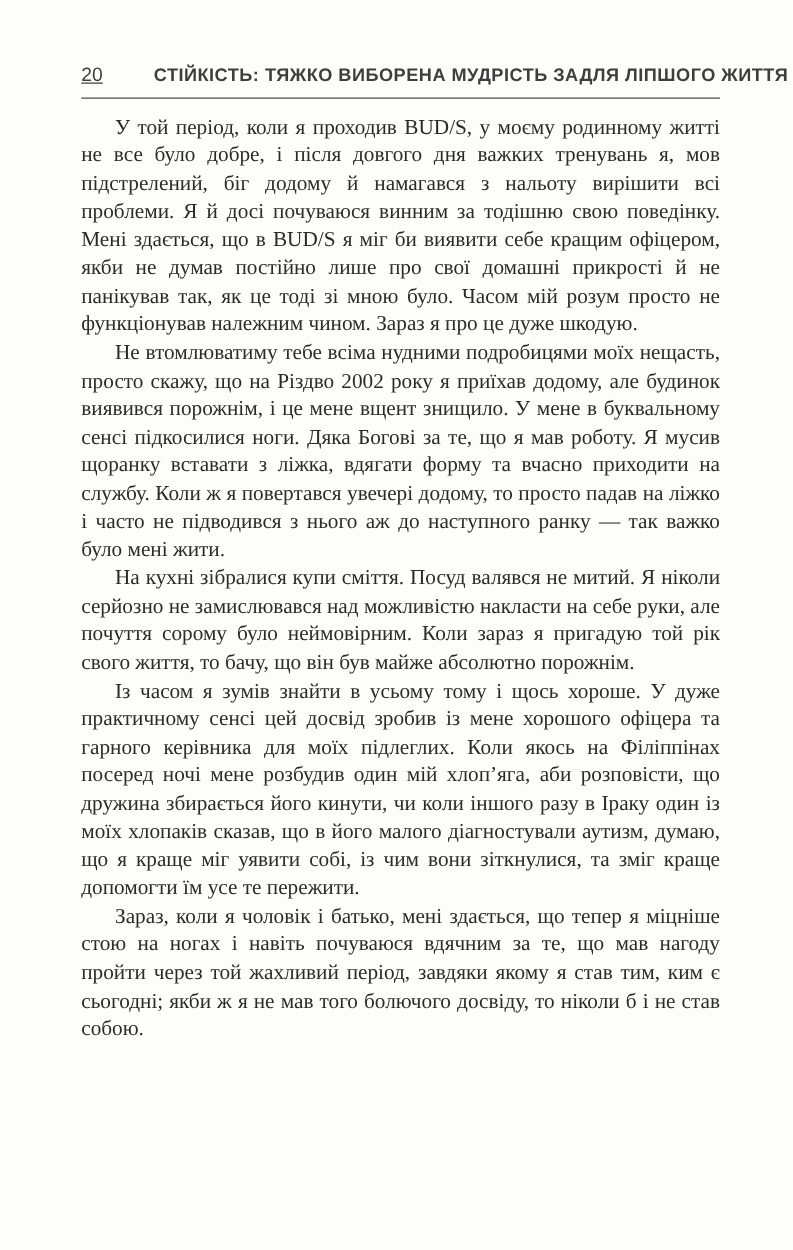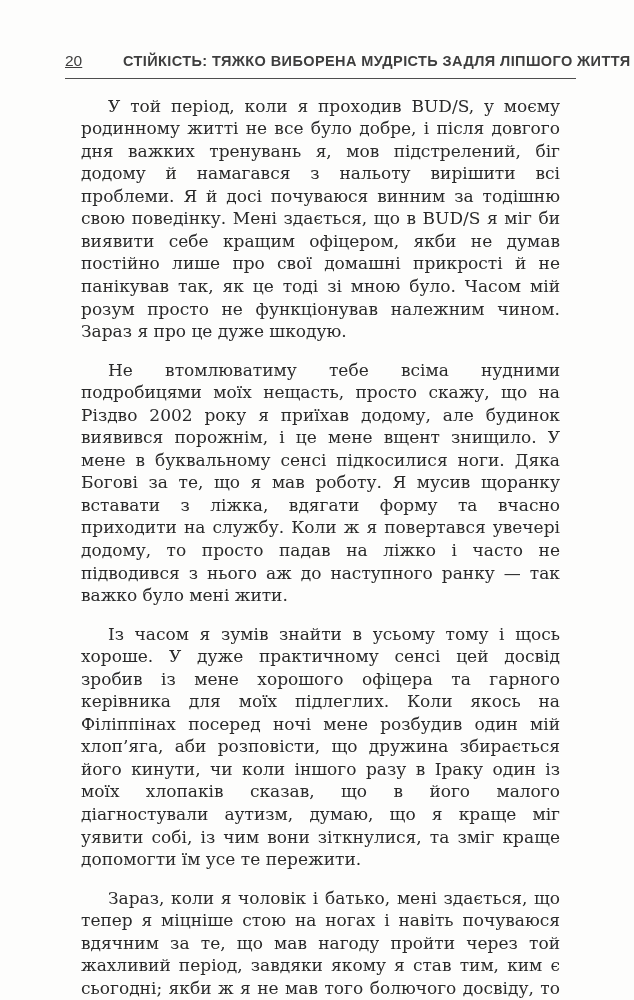--- a/index.html
+++ b/index.html
@@ -52,40 +52,42 @@
   }
   .body-text {
     margin-top: 12px;
     font-family: "DejaVu Serif", "Liberation Serif", serif;
     font-size: 17px;
     line-height: 22.55px;
     color: #2a2a2a;
     text-align: justify;
   }
   .para {
-    margin: 16px;
+    margin: 0;
     padding: 0;
     text-indent: 27px;
+    font-family: Liberation Serif, serif;
   }
 </style>
 </head>
 <body>
 
 <div class="page">
   <div class="content">
 
     <header class="page-header">
       <span class="page-number">20</span>
       <span class="running-head">СТІЙКІСТЬ: ТЯЖКО ВИБОРЕНА МУДРІСТЬ ЗАДЛЯ ЛІПШОГО ЖИТТЯ</span>
     </header>
 
     <hr class="header-rule">
 
     <main class="body-text" id="body-text">
 
     <p class="para">У той період, коли я проходив BUD/S, у моєму родинному житті не все було добре, і після довгого дня важких тренувань я, мов підстрелений, біг додому й намагався з нальоту вирішити всі проблеми. Я й досі почуваюся винним за тодішню свою поведінку. Мені здається, що в BUD/S я міг би виявити себе кращим офіцером, якби не думав постійно лише про свої домашні прикрості й не панікував так, як це тоді зі мною було. Часом мій розум просто не функціонував належним чином. Зараз я про це дуже шкодую.</p>
         <p class="para">Не втомлюватиму тебе всіма нудними подробицями моїх нещасть, просто скажу, що на Різдво 2002 року я приїхав додому, але будинок виявився порожнім, і це мене вщент знищило. У мене в буквальному сенсі підкосилися ноги. Дяка Богові за те, що я мав роботу. Я мусив щоранку вставати з ліжка, вдягати форму та вчасно приходити на службу. Коли ж я повертався увечері додому, то просто падав на ліжко і часто не підводився з нього аж до наступного ранку — так важко було мені жити.</p>
+        <p class="para">На кухні зібралися купи сміття. Посуд валявся не митий. Я ніколи серйозно не замислювався над можливістю накласти на себе руки, але почуття сорому було неймовірним. Коли зараз я пригадую той рік свого життя, то бачу, що він був майже абсолютно порожнім.</p>
         <p class="para">Із часом я зумів знайти в усьому тому і щось хороше. У дуже практичному сенсі цей досвід зробив із мене хорошого офіцера та гарного керівника для моїх підлеглих. Коли якось на Філіппінах посеред ночі мене розбудив один мій хлоп’яга, аби розповісти, що дружина збирається його кинути, чи коли іншого разу в Іраку один із моїх хлопаків сказав, що в його малого діагностували аутизм, думаю, що я краще міг уявити собі, із чим вони зіткнулися, та зміг краще допомогти їм усе те пережити.</p>
         <p class="para">Зараз, коли я чоловік і батько, мені здається, що тепер я міцніше стою на ногах і навіть почуваюся вдячним за те, що мав нагоду пройти через той жахливий період, завдяки якому я став тим, ким є сьогодні; якби ж я не мав того болючого досвіду, то ніколи б і не став собою.</p>
       </main>
 
   </div>
 </div>
 
 </body></html>

